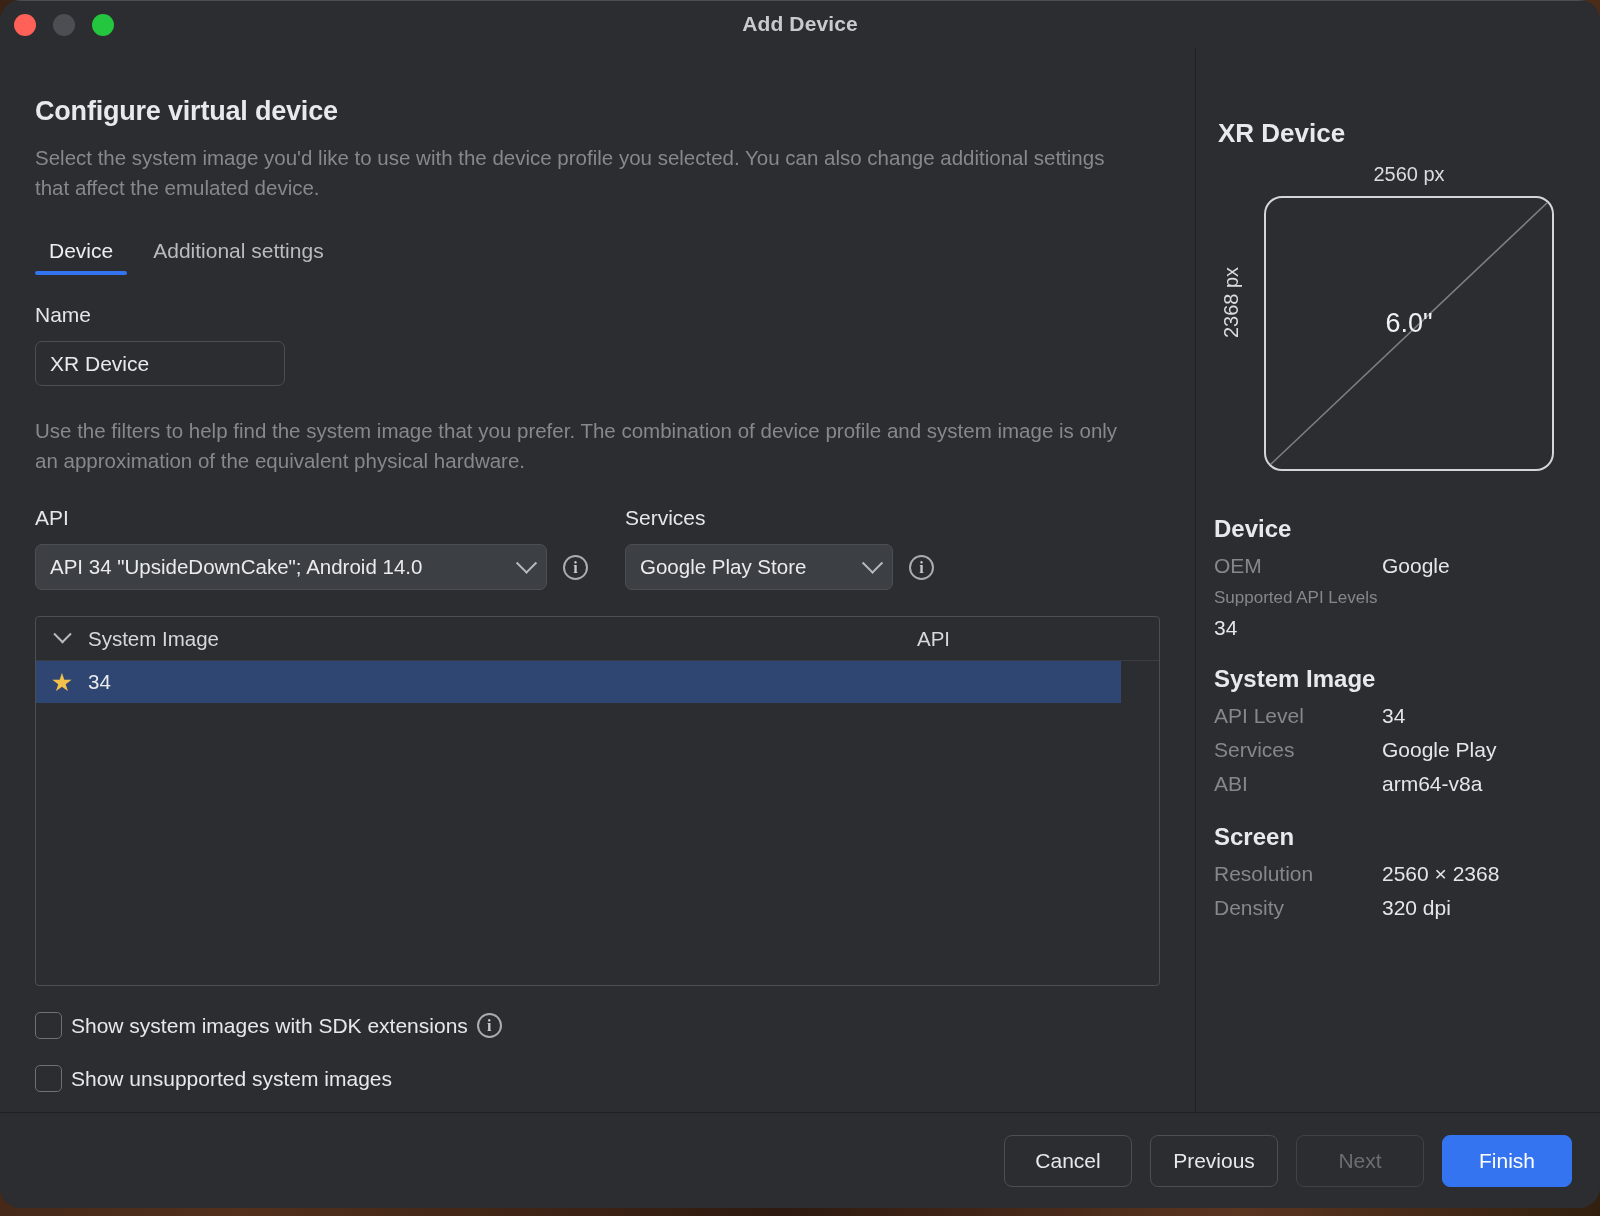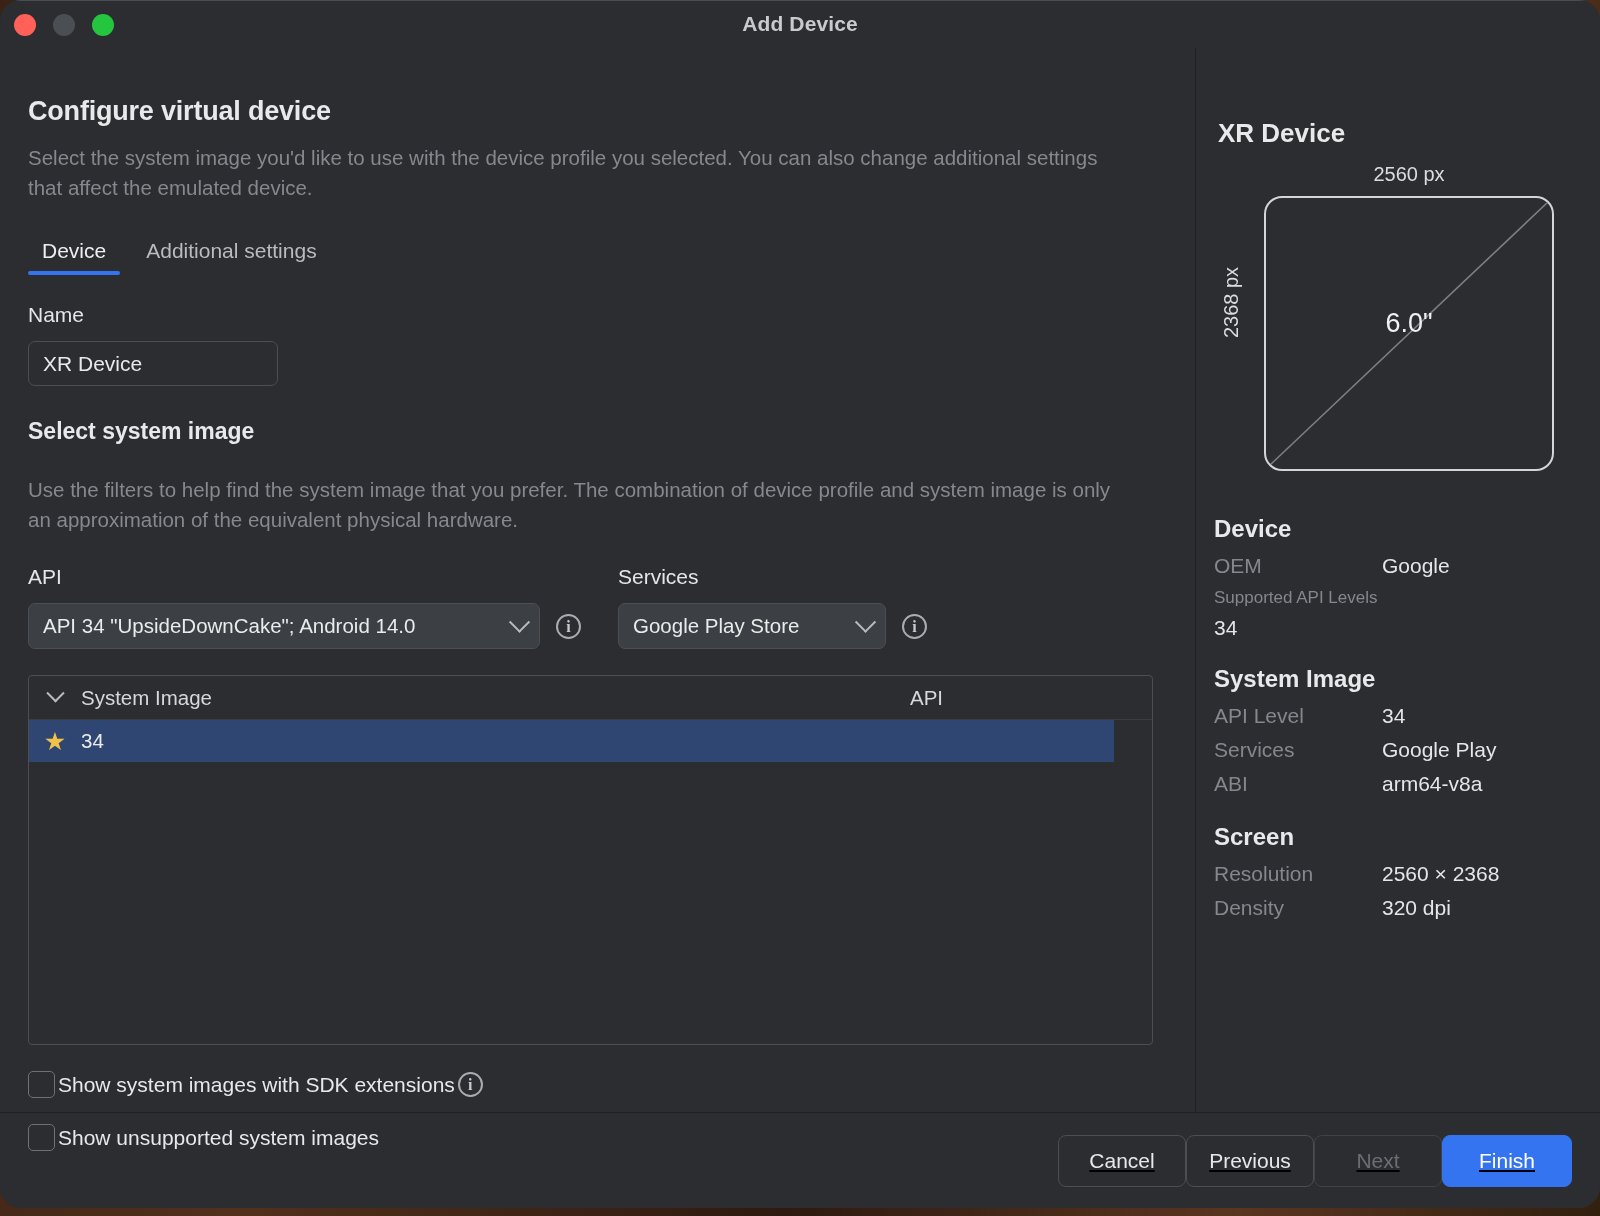--- a/index.html
+++ b/index.html
@@ -71,21 +71,21 @@
   
   .body {
     flex: 1 1 auto;
     display: flex;
     min-height: 0;
   }
 
   .left-pane {
     width: 1195px;
     flex: 0 0 1195px;
-    padding: 48px 36px 0 28px;
+    padding: 48px 36px 0 35px;
     position: relative;
   }
 
   .right-pane {
     flex: 1 1 auto;
     border-left: 1px solid #1f2022;
     padding: 70px 24px 0 18px;
   }
 
   
@@ -249,21 +249,21 @@
   .trow.selected { background: #2f4673; }
   .star-cell { width: 52px; display: flex; justify-content: center; align-items: center; }
   .star { color: #f2c14a; font-size: 25px; line-height: 1; }
   .td-name { flex: 1 1 auto; }
   .td-api  { width: 242px; }
 
   
   .check-row {
     display: flex;
     align-items: center;
-    gap: 3px;
+    gap: 9px;
     margin-top: 26px;
   }
   .checkbox {
     width: 27px; height: 27px;
     border: 1.6px solid #6d7075;
     border-radius: 5px;
     background: #2b2d30;
     flex: 0 0 auto;
     cursor: default;
   }
@@ -337,21 +337,21 @@
 
   
   .footer {
     flex: 0 0 96px;
     border-top: 1px solid #1f2022;
     background: #2b2d30;
     display: flex;
     align-items: center;
     justify-content: flex-end;
     padding: 0 28px 0 0;
-    text-decoration: underline;
+    gap: 18px;
   }
   .btn {
     height: 52px;
     min-width: 128px;
     padding: 0 22px;
     border-radius: 8px;
     border: 1px solid #4b4e53;
     background: #2b2d30;
     color: #e6e8ea;
     font-size: 21px;
@@ -388,21 +388,20 @@
       <div class="sub">Select the system image you'd like to use with the device profile you selected. You can also change additional settings that affect the emulated device.</div>
 
       <div class="tabs">
         <div class="tab active">Device</div>
         <div class="tab">Additional settings</div>
       </div>
 
       <div class="label">Name</div>
       <input class="text-input" type="text" value="XR Device" style="">
 
-      <div class="h2">Select system image</div>
       <div class="sub" style="margin-top:30px;">Use the filters to help find the system image that you prefer. The combination of device profile and system image is only an approximation of the equivalent physical hardware.</div>
 
       <div class="filters">
 
         <div class="filter-col api">
           <div class="filter-label">API</div>
           <div class="filter-row">
             <div class="select api">
               <span>API 34 "UpsideDownCake"; Android 14.0</span>
               <span class="chev"></span>

